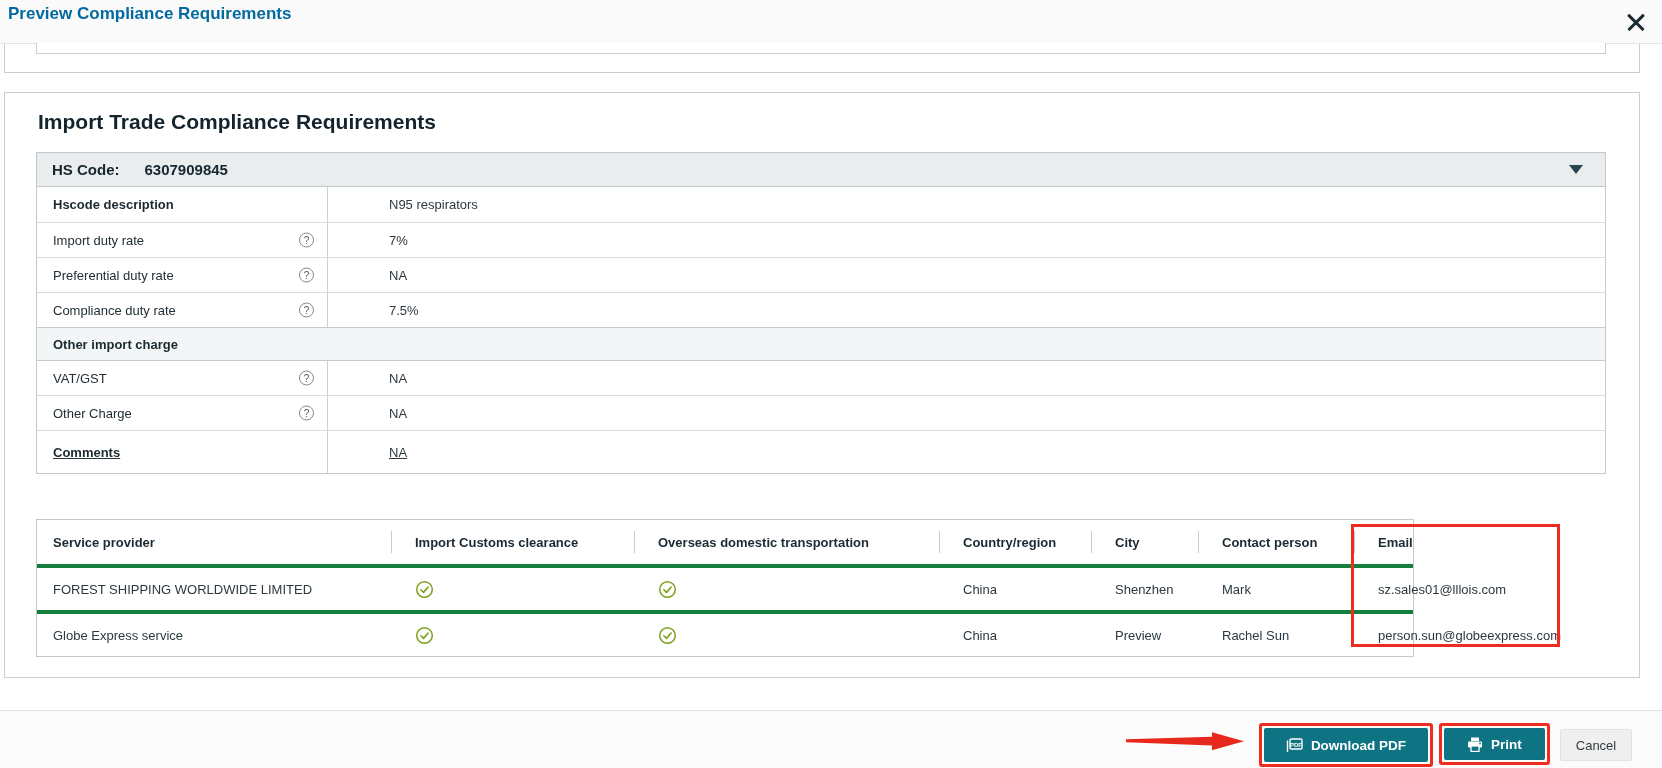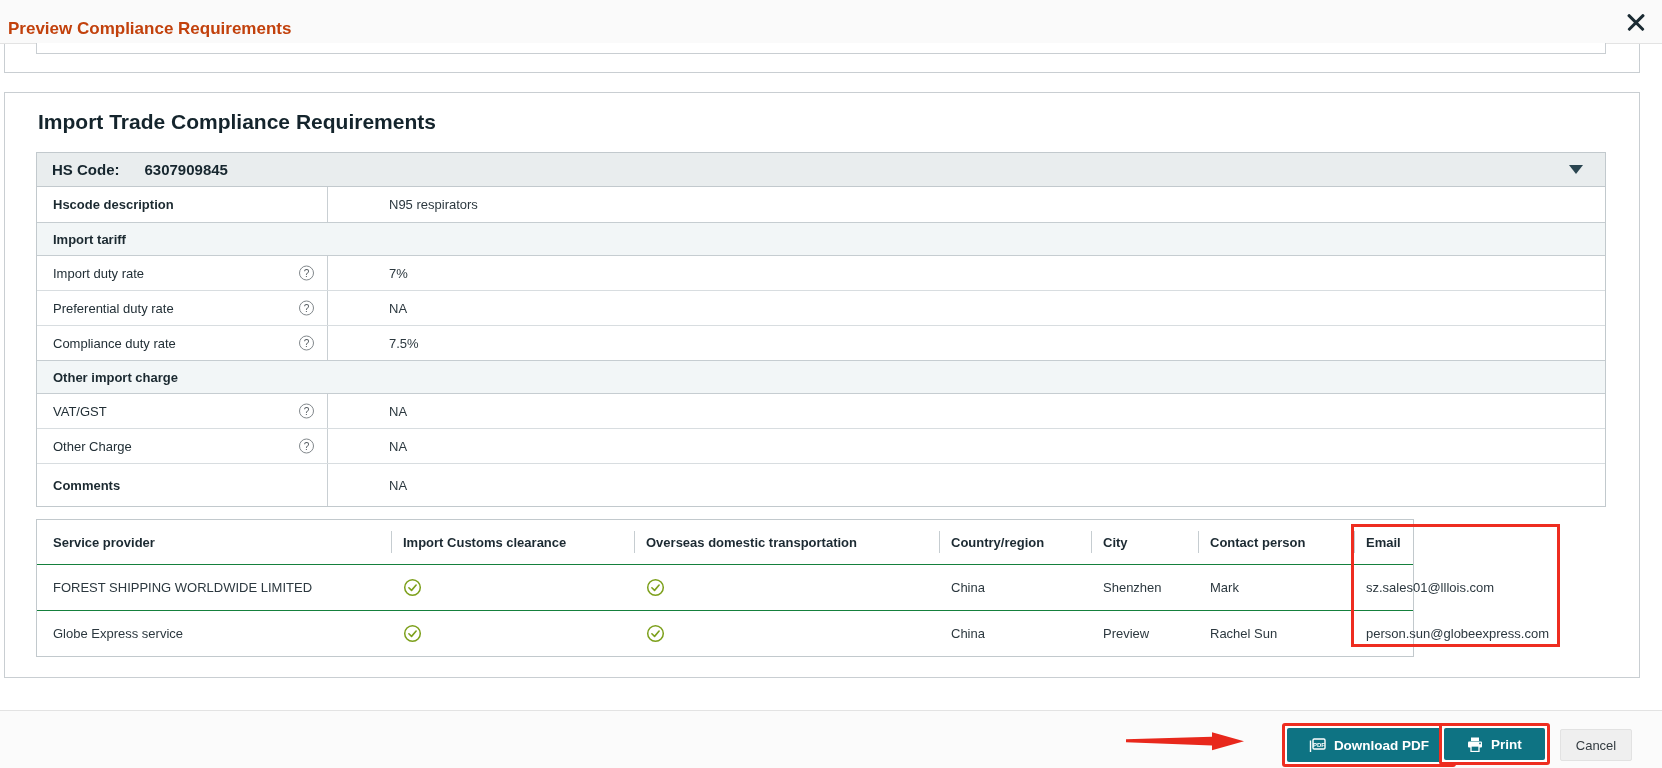--- a/index.html
+++ b/index.html
@@ -8,21 +8,21 @@
     position:relative; overflow:hidden; background:#ffffff;
     font-family:"Liberation Sans", sans-serif; color:#2b363d; font-size:13px;
   }
 
   
   .modal-header {
     position:absolute; left:0; top:0; width:1662px; height:44px;
     background:#fafafa; border-bottom:1px solid #e3e3e3;
   }
   .modal-title {
-    position:absolute; left:8px; top:19px; font-size:17px; font-weight:bold; color:#c2410c;
+    position:absolute; left:8px; top:4px; font-size:17px; font-weight:bold; color:#0369a1;
   }
   .x-icon {
     position:absolute; right:16px; top:12px; width:20px; height:20px; cursor:pointer;
   }
   .x-icon::before, .x-icon::after {
     content:""; position:absolute; left:-1px; top:9px; width:22px; height:2.6px;
     background:#1b2b33; border-radius:1px;
   }
   .x-icon::before { transform:rotate(45deg); }
   .x-icon::after  { transform:rotate(-45deg); }
@@ -56,21 +56,21 @@
     display:flex; align-items:center; padding-left:15px; cursor:pointer;
   }
   .hs-bar .hs-label { font-size:15px; font-weight:bold; color:#16262e; }
   .hs-bar .hs-value { font-size:15px; font-weight:bold; color:#16262e; margin-left:25px; }
   .caret-down {
     position:absolute; right:22px; top:12px; width:0; height:0;
     border-left:7px solid transparent; border-right:7px solid transparent;
     border-top:9px solid #2a4550;
   }
   .hs-row { display:flex; align-items:center; border-bottom:1px solid #d8dde0;gap:25px; }
-  .hs-row:last-child { border-bottom:none; }
+  .hs-row:last-child { border-bottom:none;text-decoration:underline; }
   .hs-row.r-desc { height:36px; }
   .hs-row.r-data { height:35px; }
   .hs-row.r-comments { height:42px; }
   .hs-row .cell-label {
     position:relative; width:291px; align-self:stretch; display:flex; align-items:center;
     padding-left:16px; border-right:1px solid #c9cfd3; color:#222f36;
   }
   .hs-row .cell-label.bold { font-weight:bold; color:#1b2930; }
   .hs-row .cell-value { padding-left:36px; color:#2c383f; }
   .hs-row.r-section {
@@ -86,27 +86,27 @@
 
   
   .sp-table {
     position:absolute; left:31px; top:426px; width:1378px;
     border:1px solid #c2c9cd; background:#fff;
   }
   .sp-grid { display:grid; grid-template-columns:354px 243px 305px 152px 107px 156px 1fr; }
   .sp-header { height:44px; }
   .sp-header .sp-cell { font-weight:bold; color:#1c2a32; }
   .sp-cell {
-    position:relative; display:flex; align-items:center; padding-left:12px; color:#2c383f;
+    position:relative; display:flex; align-items:center; padding-left:24px; color:#2c383f;
   }
   .sp-cell.first { padding-left:16px; }
   .sp-header .sp-cell:not(.first)::before {
     content:""; position:absolute; left:0; top:11px; width:1px; height:22px; background:#c6cdd1;
   }
-  .sp-row { height:46px; border-top:1px solid #15803d; }
+  .sp-row { height:46px; border-top:4px solid #15803d; }
   .check-icon { width:19px; height:19px; display:block; }
 
   
   .red-box-email {
     position:absolute; left:1351px; top:524px; width:209px; height:123px;
     border:3px solid #ee2d20; pointer-events:none;
   }
   .red-outline {
     position:absolute; border:3px solid #ee2d20; background:#fff; padding:2px;
   }
@@ -116,21 +116,21 @@
   .modal-footer {
     position:absolute; left:0; top:710px; width:1662px; height:58px;
     background:#fbfbfb; border-top:1px solid #e3e3e3;
   }
   .btn-teal {
     width:100%; height:100%; border:none; background:#0e7383; color:#ffffff;
     font-family:"Liberation Sans", sans-serif; font-size:13.5px; font-weight:bold;
     display:flex; align-items:center; justify-content:center; gap:8px;
     border-radius:2px; cursor:pointer;
   }
-  .wrap-download { left:1259px; top:723px; width:174px; height:44px; border-radius:3px;margin-left:23px; }
+  .wrap-download { left:1259px; top:723px; width:174px; height:44px; border-radius:3px; }
   .wrap-print    { left:1439px; top:723px; width:111px; height:42px; border-radius:3px; }
   .btn-cancel {
     position:absolute; left:1560px; top:729px; width:72px; height:32px;
     background:#efefef; border:1px solid #e2e2e2; border-radius:2px;
     font-family:"Liberation Sans", sans-serif; font-size:13px; color:#333b40; cursor:pointer;
   }
 </style>
 </head>
 <body>
 
@@ -151,21 +151,20 @@
       <span class="hs-label">HS Code:</span>
       <span class="hs-value">6307909845</span>
       <span class="caret-down"></span>
     </div>
 
     <div class="hs-row r-desc">
       <div class="cell-label bold">Hscode description</div>
       <div class="cell-value">N95 respirators</div>
     </div>
 
-    <div class="hs-row r-section">Import tariff</div>
 
     <div class="hs-row r-data">
       <div class="cell-label">
         <span>Import duty rate</span>
         <span class="help-icon">?</span>
       </div>
       <div class="cell-value">7%</div>
     </div>
 
     <div class="hs-row r-data">

